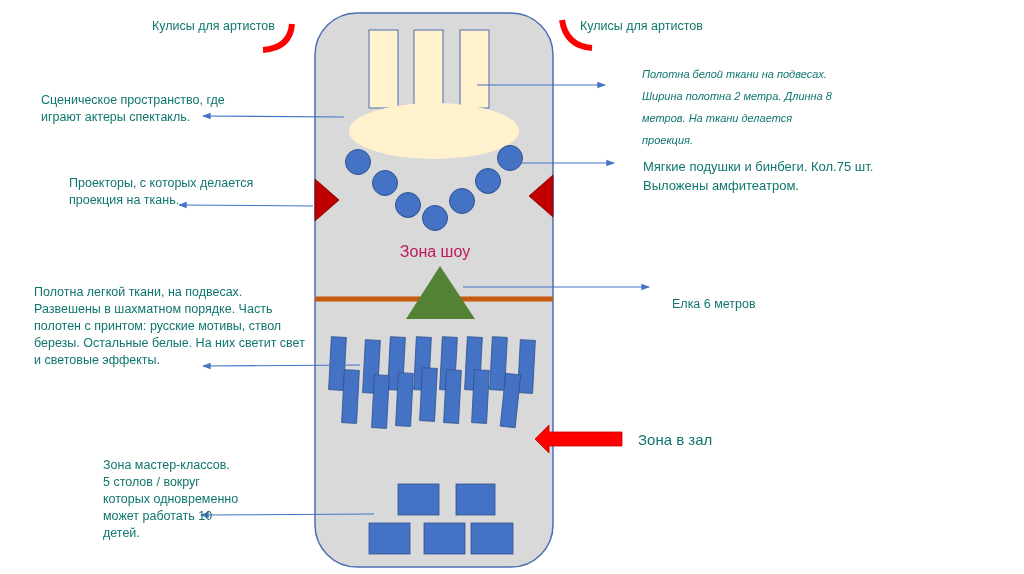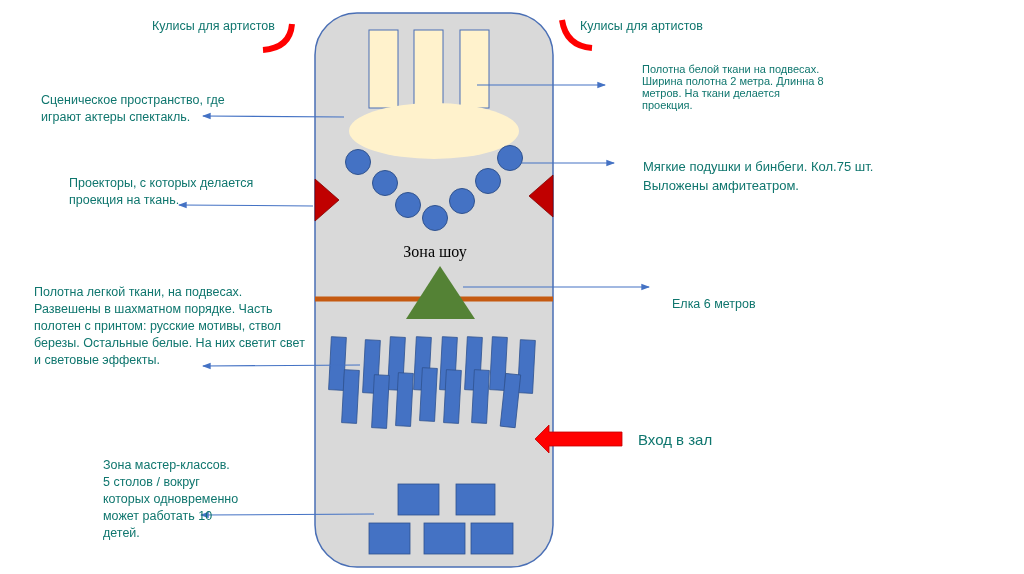--- a/index.html
+++ b/index.html
@@ -1,23 +1,23 @@
 <!DOCTYPE html>
 <html><head>
 <meta charset="utf-8">
 <style>
   html, body { margin: 0; padding: 0; background: #ffffff; }
   body { width: 1024px; height: 574px; position: relative; overflow: hidden;
          font-family: "Liberation Sans", "DejaVu Sans", sans-serif; color: #111; }
   #stage { position: absolute; left: 0; top: 0; width: 1024px; height: 574px; }
   .label { position: absolute; font-size: 12.5px; line-height: 17px; color: #0f766e; white-space: pre-line; }
-  .label.sm { font-size: 11px; line-height: 12px; }
+  .label.sm { font-size: 11px; line-height: 22px; font-style: italic; }
   .label.md { font-size: 13px; line-height: 19px; }
   .label.lg { font-size: 15px; line-height: 20px; }
-  .zone-title { position: absolute; font-size: 16px; color: #000000; text-align: center; font-family: Liberation Serif, serif; }
+  .zone-title { position: absolute; font-size: 16px; color: #be185d; text-align: center; }
 </style>
 </head>
 <body>
 
 <div id="stage">
   <svg id="plan" width="1024" height="574" viewBox="0 0 1024 574" xmlns="http://www.w3.org/2000/svg">
     <defs>
       <marker id="arrowhead" markerWidth="8" markerHeight="8" refX="7" refY="4" orient="auto">
         <path d="M0,1 L8,4 L0,7 Z" fill="#4472c4"></path>
       </marker>
@@ -109,19 +109,19 @@
 метров. На ткани делается
 проекция.</div>
   <div class="label md" style="left:643px; top:157px;">Мягкие подушки и бинбеги. Кол.75 шт.
 Выложены амфитеатром.</div>
   <div class="label" style="left:672px; top:280px;margin-top:16px;">Елка 6 метров</div>
   <div class="label" style="left:34px; top:284px;">Полотна легкой ткани, на подвесах.
 Развешены в шахматном порядке. Часть
 полотен с принтом: русские мотивы, ствол
 березы. Остальные белые. На них светит свет
 и световые эффекты.</div>
-  <div class="label lg" style="left:638px; top:430px;">Вход в зал</div>
+  <div class="label lg" style="left:638px; top:430px;">Зона в зал</div>
   <div class="label" style="left:103px; top:457px;">Зона мастер-классов.
 5 столов / вокруг
 которых одновременно
 может работать 10
 детей.</div>
 </div>
 
 </body></html>

